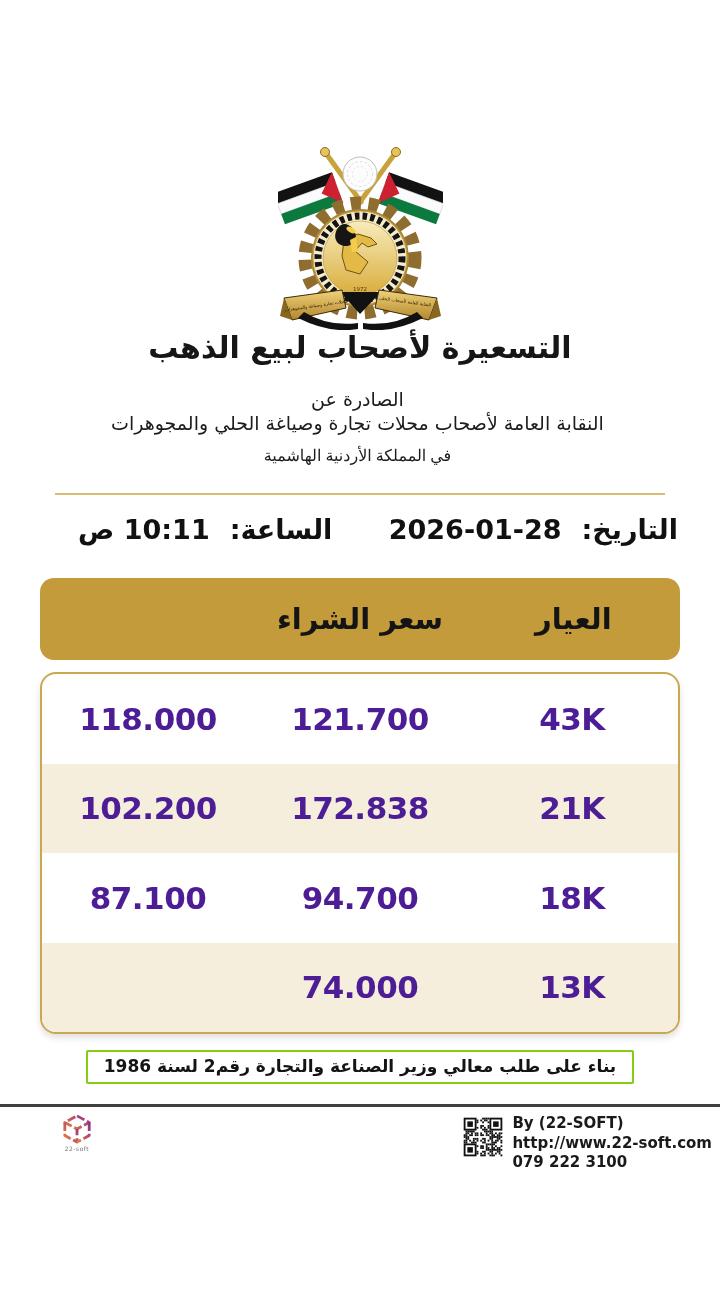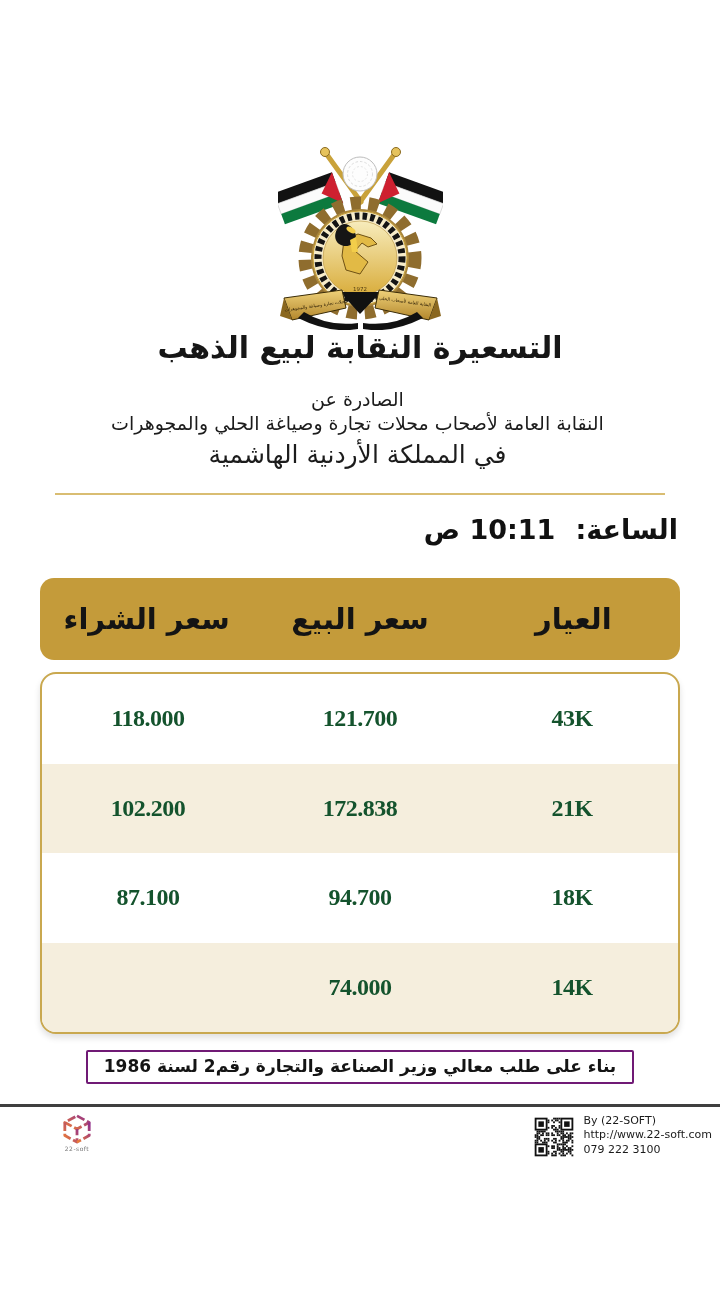--- a/index.html
+++ b/index.html
@@ -6,56 +6,56 @@
   body { background:#fff; font-family:"DejaVu Sans","Liberation Sans",sans-serif; }
   .page { position:relative; width:720px; height:1300px; margin:0 auto; background:#ffffff; overflow:hidden; }
 
   .emblem { position:absolute; top:140px; left:0; right:0; display:flex; justify-content:center; }
 
   .title { position:absolute; top:330px; left:0; right:0; text-align:center;
            font-size:30px; font-weight:700; color:#161616; }
 
   .subs { position:absolute; top:388px; left:0; right:5px; text-align:center; color:#1c1c1c; }
   .subs .line1 { font-size:19px; margin-bottom:2px; }
-  .subs .line2 { font-size:19px; margin-bottom:6px; }
-  .subs .line3 { font-size:25px; }
+  .subs .line2 { font-size:19px; margin-bottom:12px; }
+  .subs .line3 { font-size:16px;font-family:Liberation Serif, serif; }
 
   .gold-divider { position:absolute; top:493px; left:55px; right:55px; height:2px; background:#d9bd72; }
 
   .datetime { position:absolute; top:514px; left:0; right:0; direction:rtl;
               display:flex; justify-content:space-between; padding:0 42px 0 58px;
               font-size:27px; font-weight:700; color:#111; }
   .dt-group span { margin-left:20px; }
 
   .thead { position:absolute; top:578px; left:40px; right:40px; height:82px;
            background:#c49b3a; border-radius:14px; direction:rtl;
            display:grid; grid-template-columns:1fr 1fr 1fr; align-items:center;
            font-size:29px; font-weight:700; color:#141414; text-align:center; }
 
   .tbody { position:absolute; top:672px; left:40px; right:40px; height:362px;
            border:2px solid #c9a84f; border-radius:16px; overflow:hidden; direction:rtl;
            display:grid; grid-template-rows:repeat(4,1fr); background:#fff;
            box-shadow:0 4px 6px rgba(0,0,0,0.12); }
   .tr { display:grid; grid-template-columns:1fr 1fr 1fr; align-items:center; text-align:center; }
   .tr.alt { background:#f5eedd; }
-  .td { font-size:24px; font-weight:800; color:#14532d; letter-spacing:-0.5px;font-family:Liberation Serif, serif; }
+  .td { font-size:31px; font-weight:800; color:#4c1d95; letter-spacing:-0.5px; }
 
   .note-wrap { position:absolute; top:1050px; left:0; right:0; display:flex; justify-content:center; }
-  .note { direction:rtl; border:2px solid #701a75; border-radius:2px; padding:4px 16px 6px;
+  .note { direction:rtl; border:2px solid #84cc16; border-radius:2px; padding:4px 16px 6px;
           font-size:17px; font-weight:600; color:#141414; }
 
   .bottom-rule { position:absolute; top:1104px; left:0; right:0; height:3px; background:#3f3f3f; }
 
   .credits { position:absolute; top:1112px; left:0; right:0; direction:ltr;
              display:flex; justify-content:space-between; align-items:flex-start;
              padding:2px 8px 0 55px; }
   .brand { display:flex; flex-direction:column; align-items:center; width:44px; }
   .brand .caption { font-size:6px; color:#777; margin-top:1px; letter-spacing:0.5px; }
   .qr-block { display:flex; gap:6px; align-items:flex-start; }
-  .qr-text { font-size:11px; font-weight:400; color:#1a1a1a; line-height:1.3; white-space:nowrap; }
+  .qr-text { font-size:15px; font-weight:700; color:#1a1a1a; line-height:1.3; white-space:nowrap; }
 </style>
 </head>
 <body>
 
 <div class="page">
 
   <div class="emblem">
     <svg width="165" height="190" viewBox="0 0 165 190">
       <defs>
         <linearGradient id="goldGrad" x1="0" y1="0" x2="0" y2="1">
@@ -119,60 +119,62 @@
         <polygon points="6,158 14,180 2,176" fill="#8a671f"></polygon>
         <polygon points="159,158 151,180 163,176" fill="#8a671f"></polygon>
         <path d="M20,178 Q52,194 80,189 L80,183 Q50,187 26,172 Z" fill="#111"></path>
         <path d="M145,178 Q113,194 85,189 L85,183 Q115,187 139,172 Z" fill="#111"></path>
         <text x="38" y="167" font-size="4.5" text-anchor="middle" fill="#2b1d05" transform="rotate(-8 38 167)">محلات تجارة وصياغة والمجوهرات</text>
         <text x="127" y="163" font-size="4.5" text-anchor="middle" fill="#2b1d05" transform="rotate(8 127 163)">النقابة العامة لأصحاب الحلي</text>
       </g>
     </svg>
   </div>
 
-  <h1 class="title" dir="rtl">التسعيرة النقابة لبيع الذهب</h1>
+  <h1 class="title" dir="rtl">التسعيرة لأصحاب لبيع الذهب</h1>
 
   <div class="subs" dir="rtl">
     <div class="line1">الصادرة عن</div>
     <div class="line2">النقابة العامة لأصحاب محلات تجارة وصياغة الحلي والمجوهرات</div>
     <div class="line3">في المملكة الأردنية الهاشمية</div>
   </div>
 
   <div class="gold-divider"></div>
 
   <div class="datetime">
     <div class="dt-group">
+      <span>التاريخ:</span><span class="num">28-01-2026</span>
+    </div>
+    <div class="dt-group">
       <span>الساعة:</span><span class="num">10:11 ص</span>
     </div>
   </div>
 
   <div class="thead">
     <div class="th">العيار</div>
-    <div class="th">سعر البيع</div>
     <div class="th">سعر الشراء</div>
   </div>
 
   <div class="tbody">
     <div class="tr">
       <div class="td">43K</div>
       <div class="td">121.700</div>
       <div class="td">118.000</div>
     </div>
     <div class="tr alt">
       <div class="td">21K</div>
       <div class="td">172.838</div>
       <div class="td">102.200</div>
     </div>
     <div class="tr">
       <div class="td">18K</div>
       <div class="td">94.700</div>
       <div class="td">87.100</div>
     </div>
     <div class="tr alt">
-      <div class="td">14K</div>
+      <div class="td">13K</div>
       <div class="td">74.000</div>
     </div>
   </div>
 
   <div class="note-wrap">
     <div class="note">بناء على طلب معالي وزير الصناعة والتجارة رقم2 لسنة 1986</div>
   </div>
 
   <div class="bottom-rule"></div>
 

